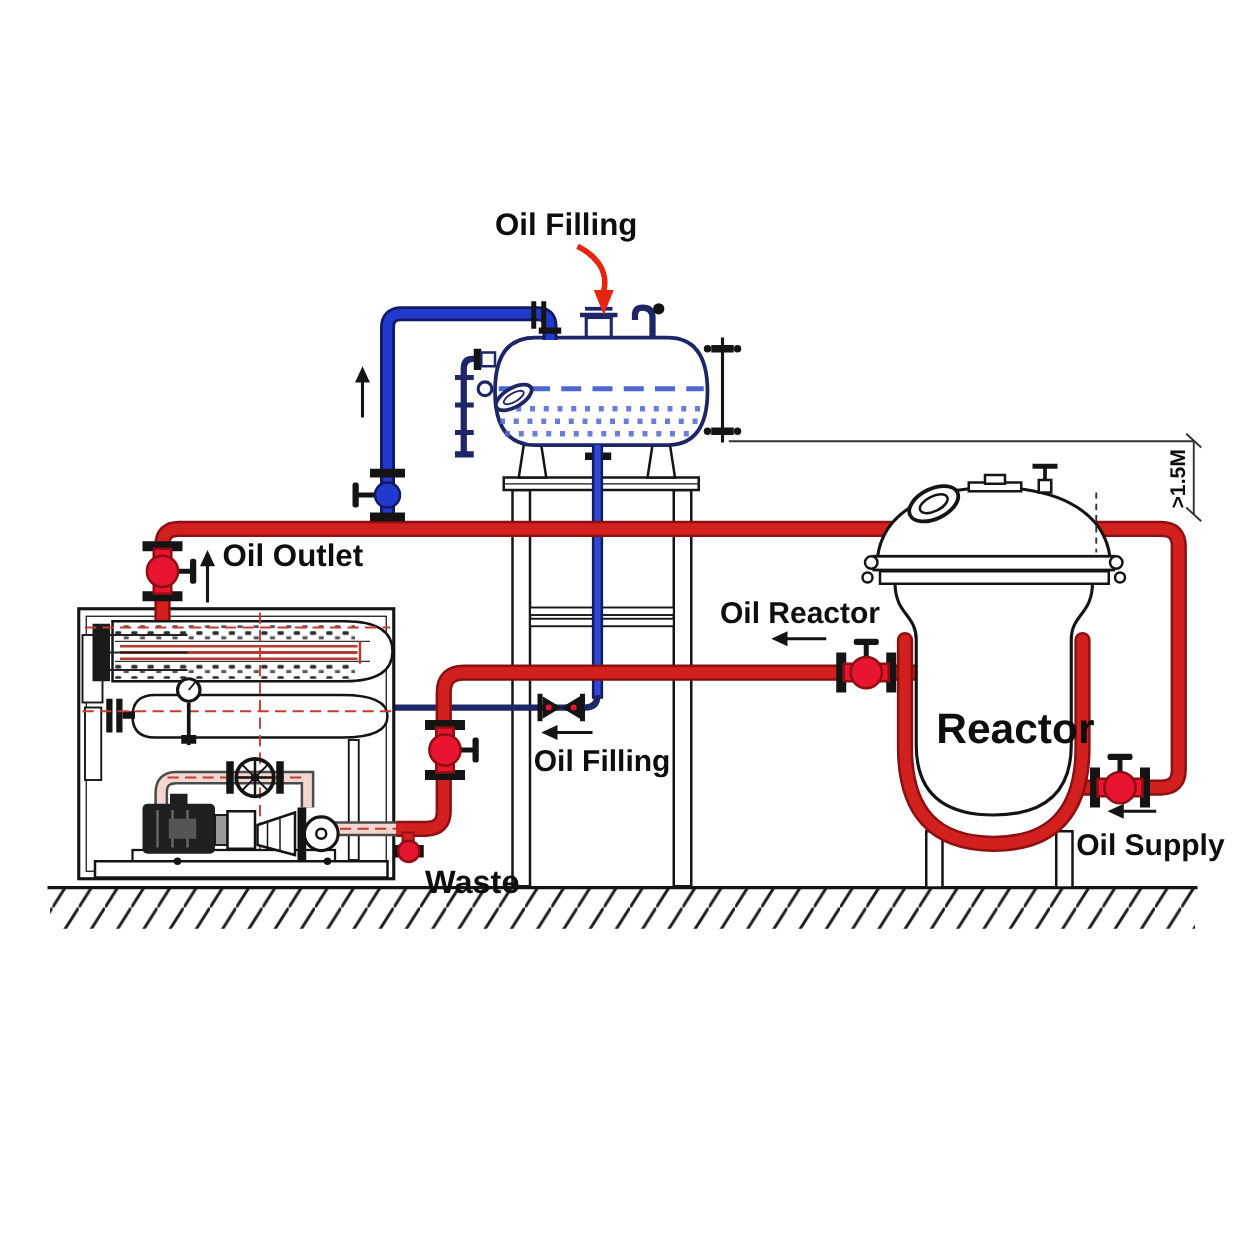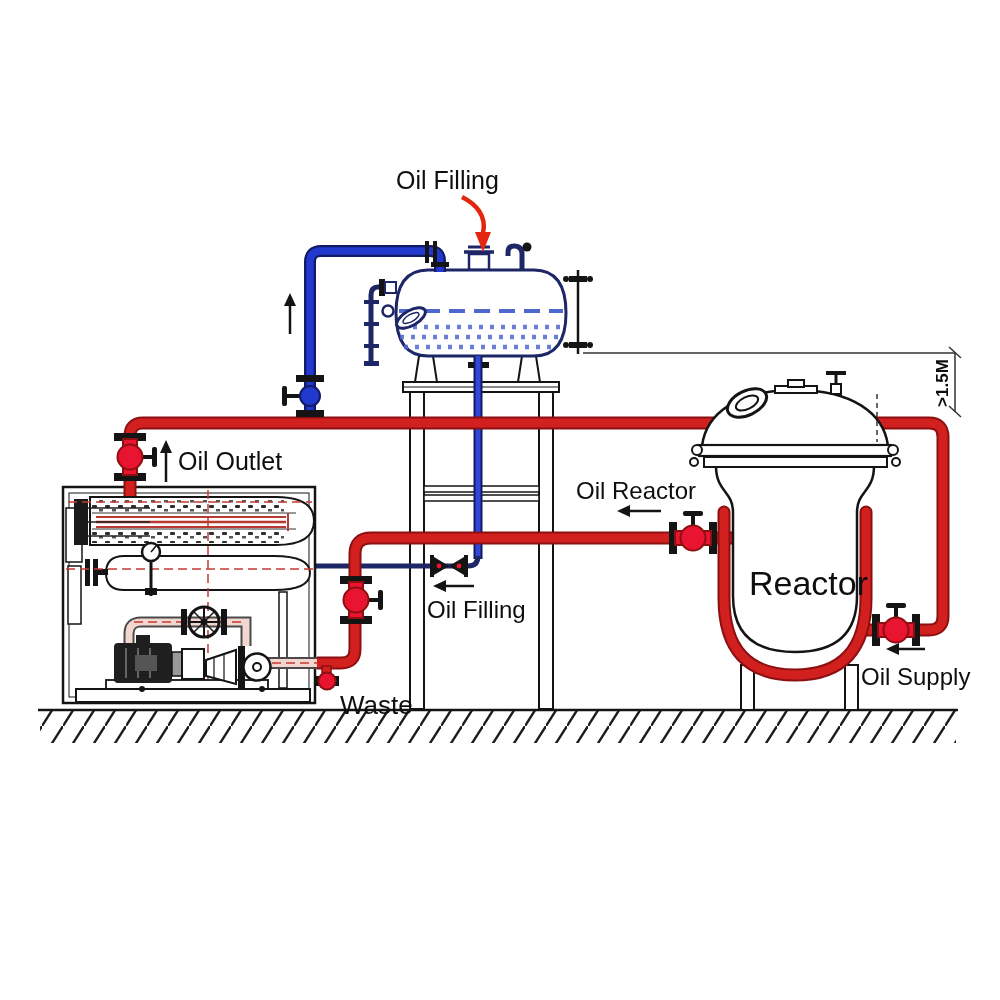--- a/index.html
+++ b/index.html
@@ -6,21 +6,21 @@
     --pipe-red:#d2201f; --pipe-red-dark:#8c0f12; --valve-red:#e81430;
     --pipe-blue:#2239cf; --pipe-blue-dark:#111a63; --line-navy:#1d2666;
     --ink:#141414; --watermark:#c3d6ea;
   }
   html,body{margin:0;padding:0;background:#fff;}
   #stage{position:relative;width:1000px;height:1000px;background:#fff;overflow:hidden;
          font-family:"Liberation Sans",sans-serif;}
   #art{position:absolute;left:0;top:0;z-index:1;}
   .wm{position:absolute;left:146px;top:432px;z-index:2;font-size:118px;font-weight:700;
       letter-spacing:2px;color:var(--watermark);opacity:.5;white-space:nowrap;pointer-events:none;}
-  .lbl{position:absolute;z-index:3;font-weight:400;color:#0e0e0e;white-space:nowrap;text-align:right;}
+  .lbl{position:absolute;z-index:3;font-weight:700;color:#0e0e0e;white-space:nowrap;text-align:right;}
   .lbl.rot{transform:rotate(-90deg);transform-origin:center;text-align:center;}
   
   .red-outer{stroke:var(--pipe-red-dark);fill:none;}
   .red-inner{stroke:var(--pipe-red);fill:none;}
   .blue-outer{stroke:var(--pipe-blue-dark);fill:none;}
   .blue-inner{stroke:var(--pipe-blue);fill:none;}
   .navy{stroke:var(--line-navy);fill:none;}
   .navyfill{fill:var(--line-navy);}
   .ink{stroke:var(--ink);fill:none;}
   .wf{fill:#fff;stroke:var(--ink);}
@@ -298,20 +298,20 @@
     </g>
     <g>
       <line x1="925" y1="649" x2="897" y2="649" class="ink" stroke-width="2.5"></line>
       <polygon points="899,643 899,655 886,649" class="blk"></polygon>
     </g>
   </g>
 </svg>
 
 
   <div class="lbl" style="left:396px;top:166px;font-size:25px;">Oil Filling</div>
-  <div class="lbl" style="left:178px;top:447px;font-size:25px;">Oil Outlet</div>
+  <div class="lbl" style="left:178px;top:431px;font-size:25px;">Oil Outlet</div>
   <div class="lbl" style="left:576px;top:477px;font-size:24px;">Oil Reactor</div>
   <div class="lbl" style="left:427px;top:596px;font-size:24px;">Oil Filling</div>
   <div class="lbl" style="left:340px;top:666px;font-size:26px;margin-top:24px;">Waste</div>
   <div class="lbl" style="left:749px;top:564px;font-size:34px;">Reactor</div>
   <div class="lbl" style="left:861px;top:663px;font-size:24px;">Oil Supply</div>
   <div class="lbl rot" style="left:917px;top:373px;width:52px;font-size:17px;font-weight:700;">&gt;1.5M</div>
 </div>
 
 </body></html>

